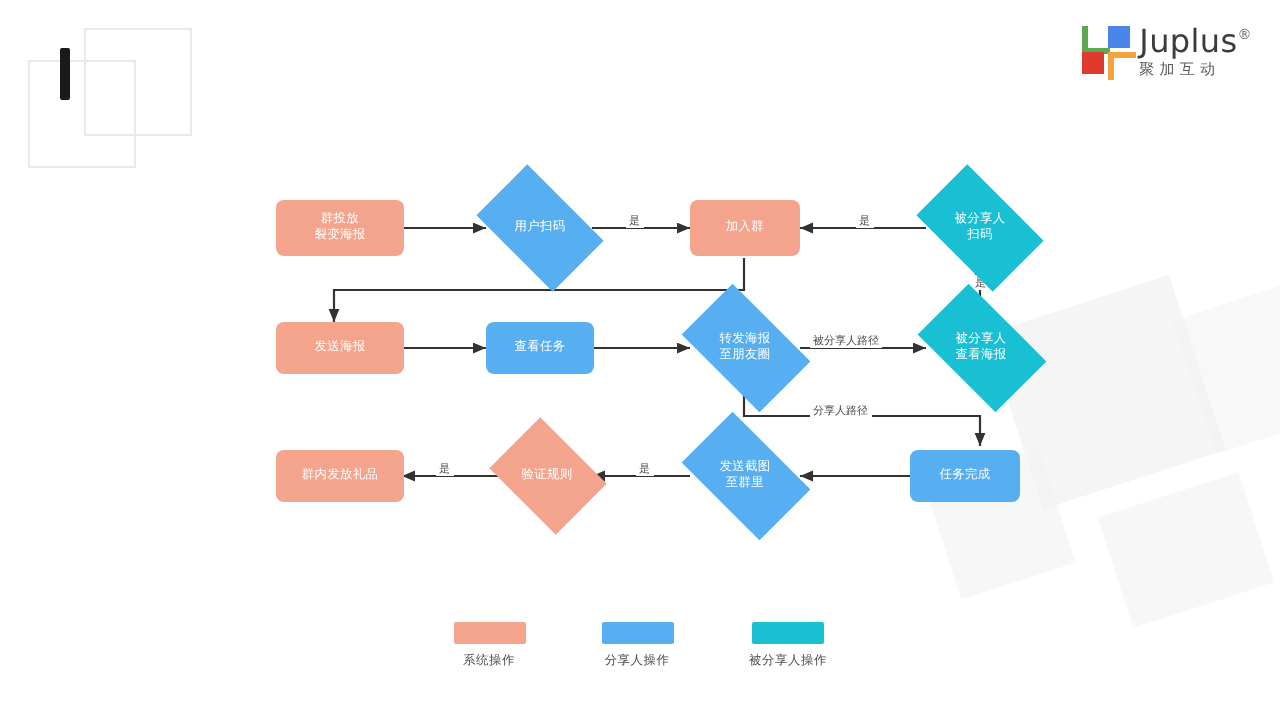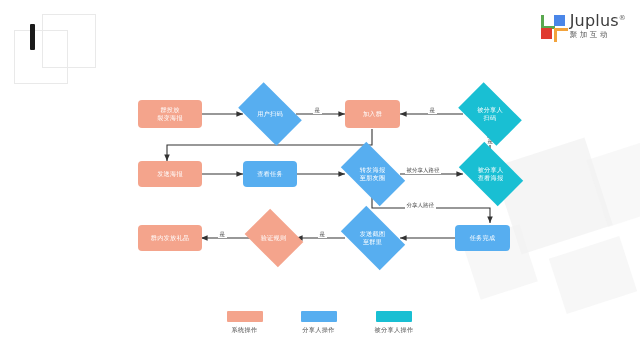--- a/index.html
+++ b/index.html
@@ -26,21 +26,21 @@
     background:#f2f2f2;
   }
   .bar-accent{
     position:absolute;
     background:#1a1a1a;
     border-radius:1px;
   }
   
   #logo{
     position:absolute;right:14px;top:13px;
-    display:flex;align-items:flex-end;gap:5px;
+    display:flex;align-items:flex-start;gap:5px;
   }
   .logo-grid{
     width:24px;height:24px;
     display:grid;
     grid-template-columns:11px 11px;
     grid-template-rows:11px 11px;
     gap:2px;
   }
   .lg{width:11px;height:11px;}
   .lg.tl{background:transparent;border-left:3px solid #5aa84f;border-bottom:3px solid #5aa84f;}

